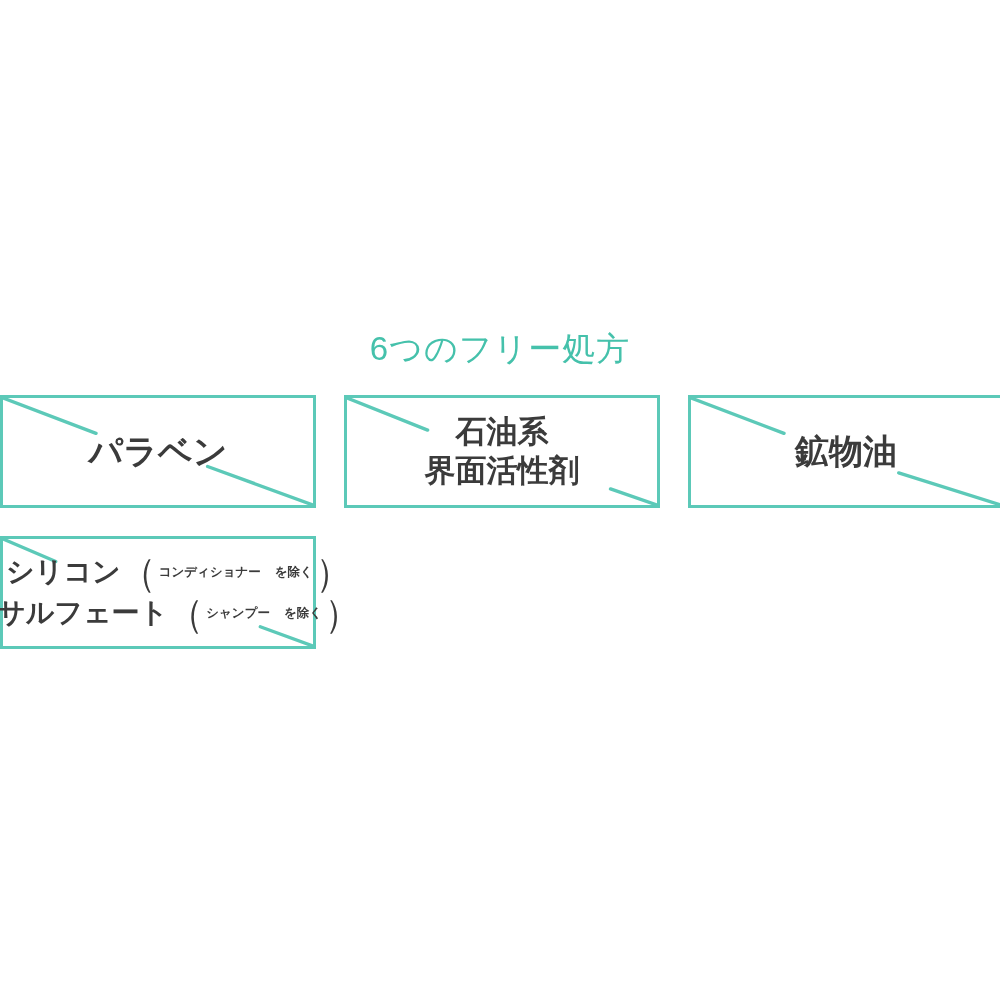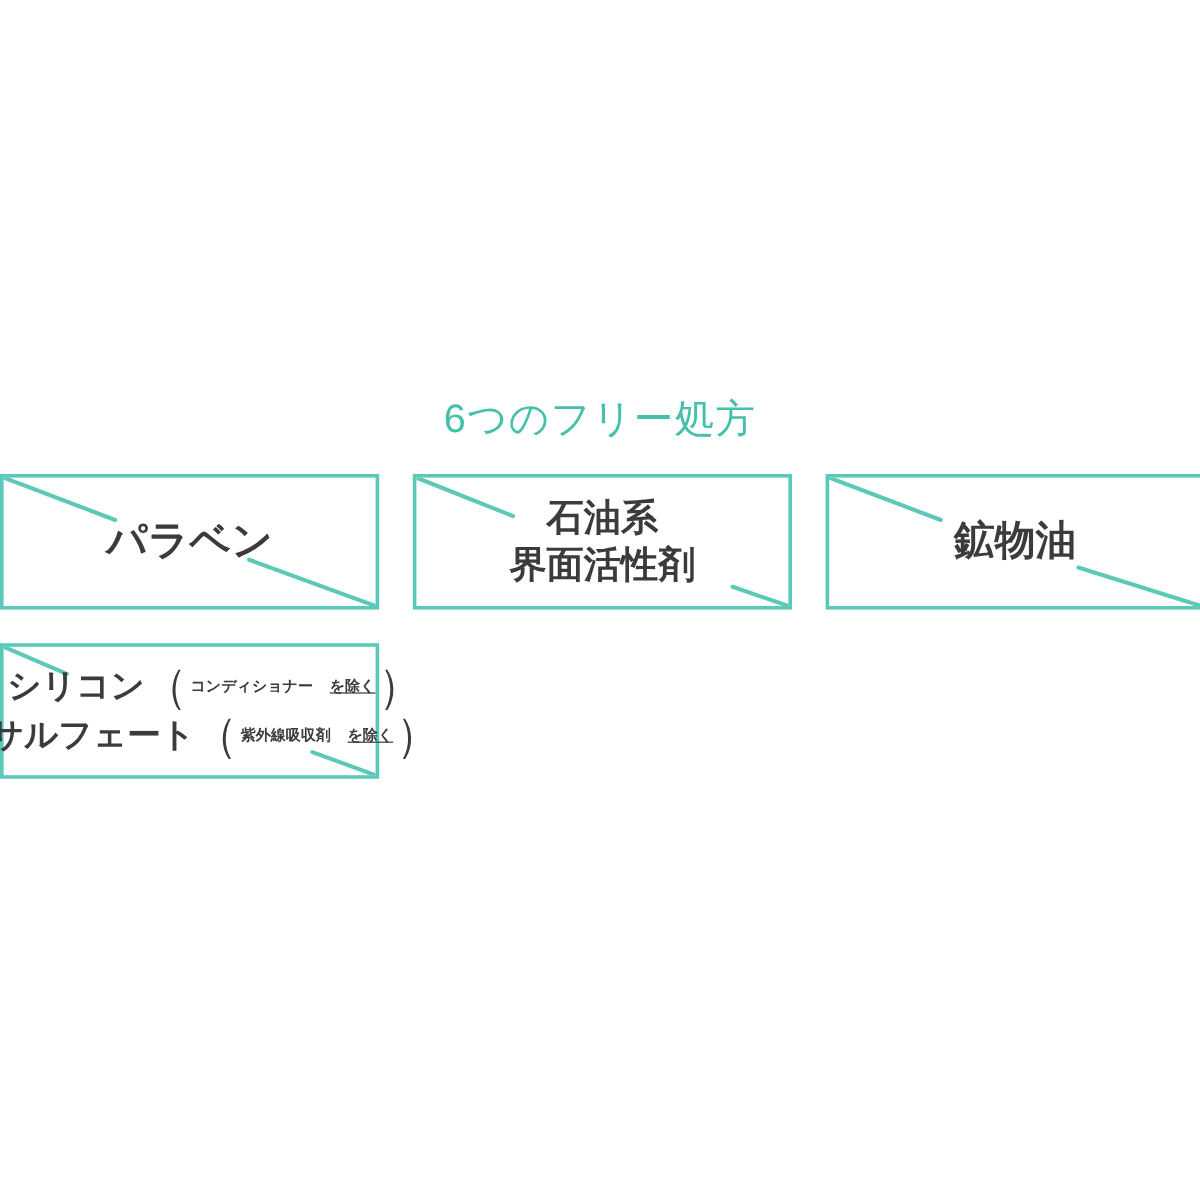--- a/index.html
+++ b/index.html
@@ -97,21 +97,20 @@
     display: inline-flex;
     align-items: center;
     font-size: 12.5px;
     font-weight: 600;
     line-height: 1.2;
     padding: 0 2px;
   }
   .small-stack .bottom {
     align-self: center;
     margin-left: 14px;
-    text-decoration: underline;
   }
 </style>
 </head>
 <body>
 
 <div class="canvas">
   <div class="content">
 
     <h1 class="title">6つのフリー処方</h1>
 
@@ -156,21 +155,21 @@
             <span class="small-stack">
               <span class="top">コンディショナー</span>
               <span class="bottom">を除く</span>
             </span>
             <span class="paren">）</span>
           </div>
           <div class="complex-row">
             <span>サルフェート</span>
             <span class="paren">（</span>
             <span class="small-stack">
-              <span class="top">紫外線吸収剤</span>
+              <span class="top">シャンプー</span>
               <span class="bottom">を除く</span>
             </span>
             <span class="paren">）</span>
           </div>
         </div>
       </div>
 
 
 
     </div>

